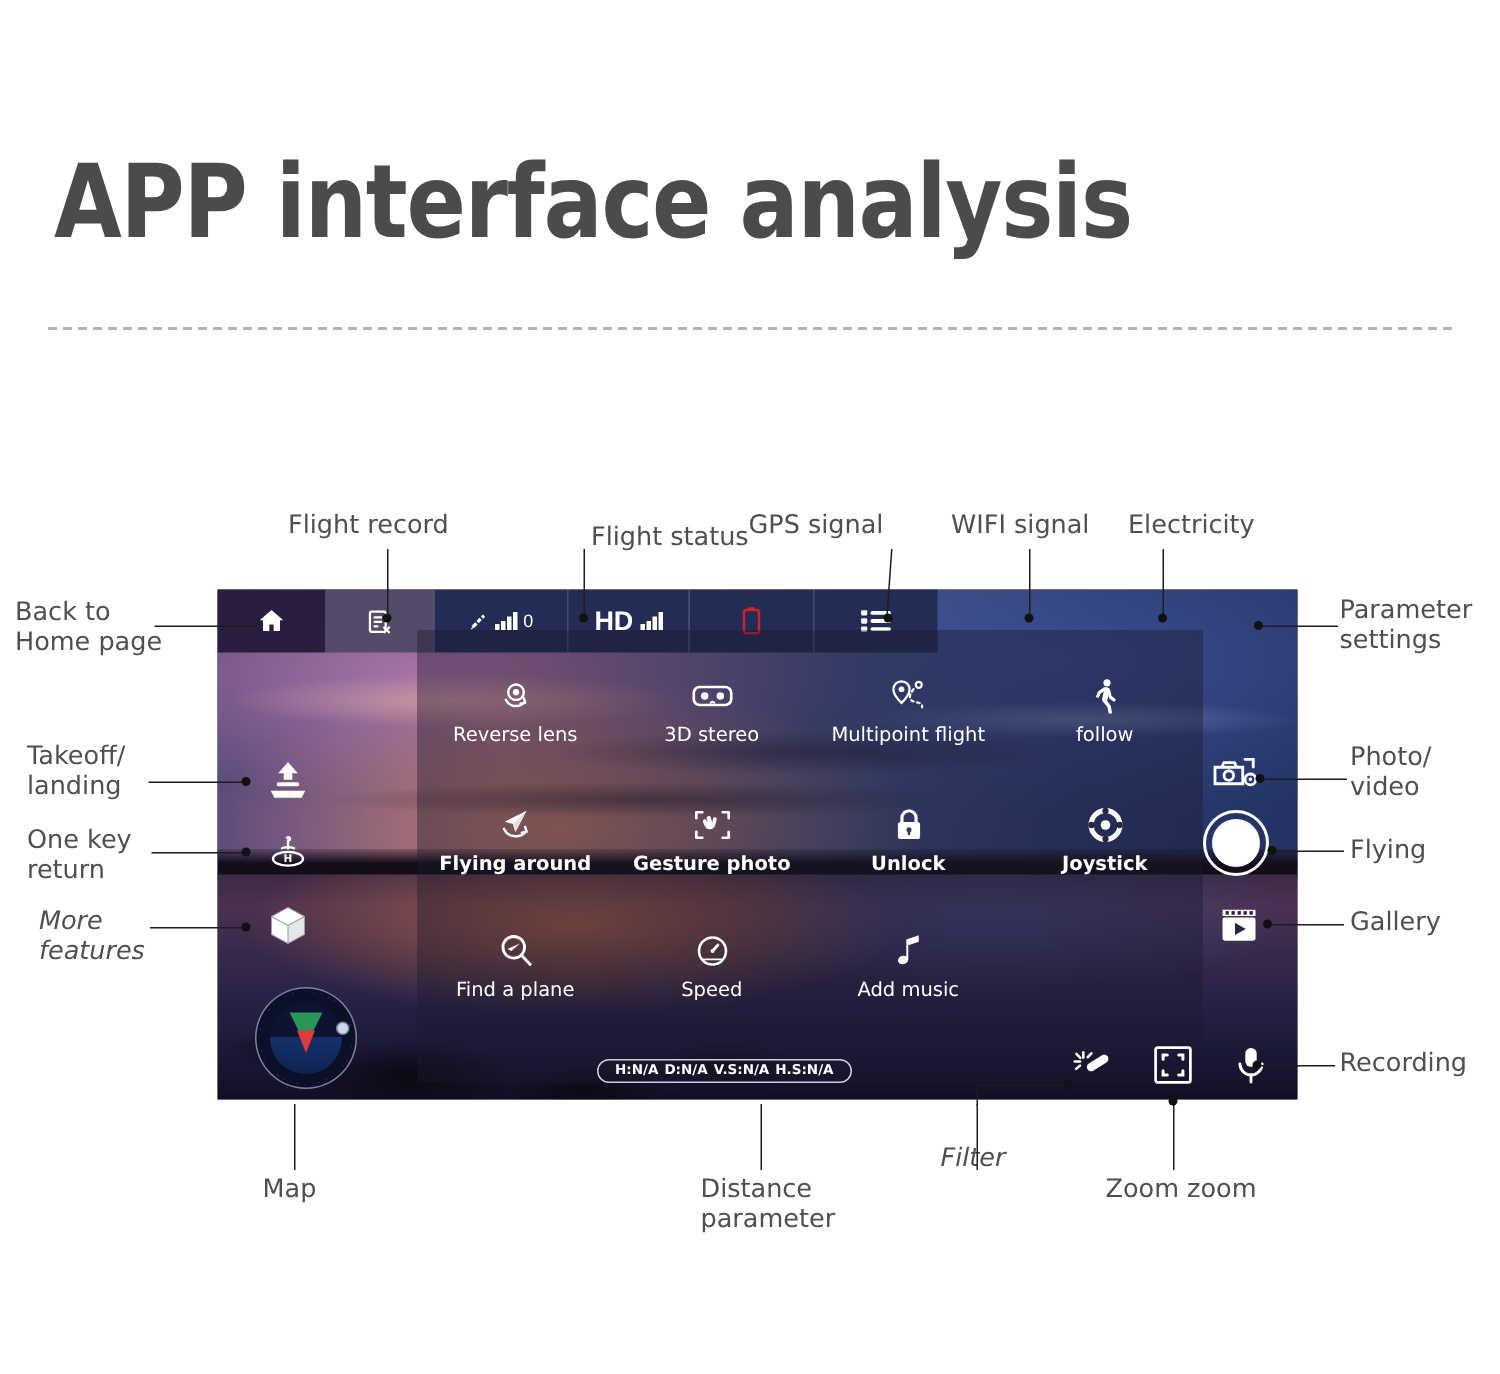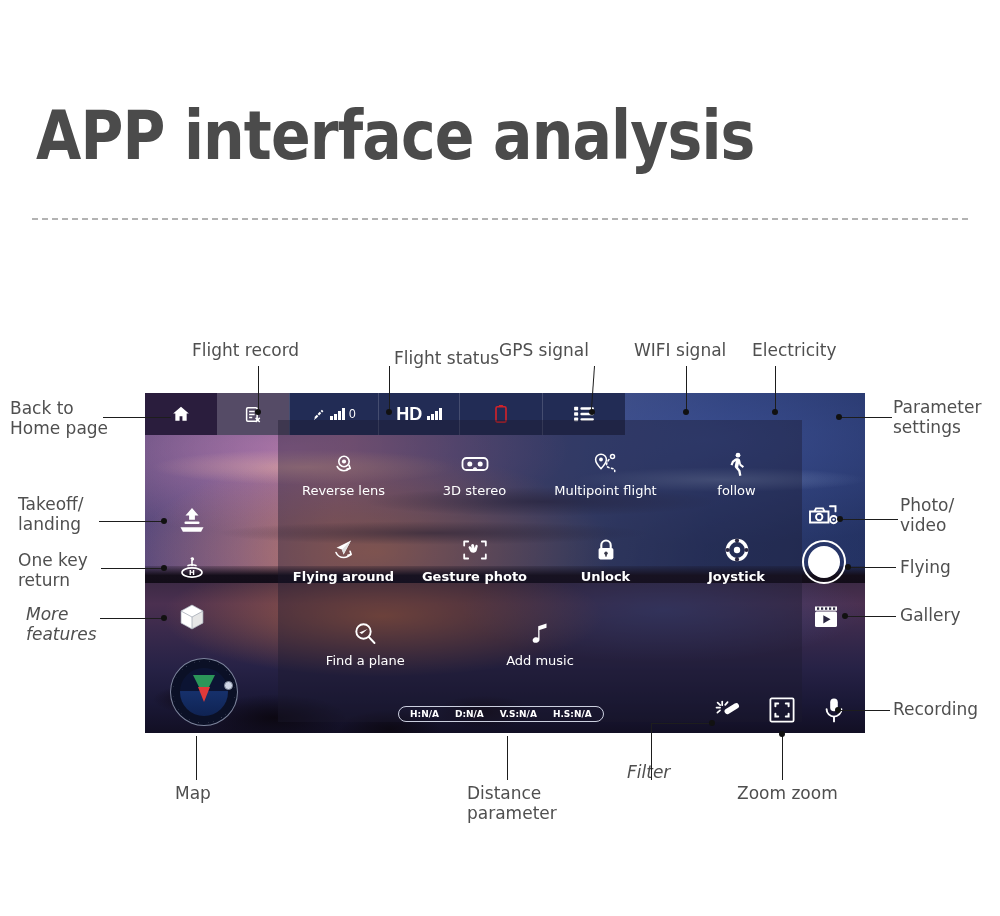--- a/index.html
+++ b/index.html
@@ -195,21 +195,21 @@
     width: 7px; height: 7px; border-radius: 50%;
     background: #cfd6e6; border: 1px solid #7d8496;
   }
 
   
   #dist-pill {
     position: absolute; left: 253px; top: 313px;
     padding: 2px 11px;
     border: 1px solid rgba(235,240,255,0.85);
     border-radius: 9px;
-    display: flex; gap: 16px;
+    display: flex; gap: 4px;
     color: #fff; font-size: 9px; font-weight: bold;
     font-family: "DejaVu Sans", sans-serif;
     white-space: nowrap;
   }
 
   
   .bot-ctrl { position: absolute; display: flex; align-items: center; justify-content: center; }
   #ctl-filter { left: 570px; top: 306px; width: 26px; height: 24px; }
   #ctl-zoom   { left: 624px; top: 304px; width: 26px; height: 26px; }
   #ctl-rec    { left: 678px; top: 304px; width: 22px; height: 26px; }
@@ -467,20 +467,31 @@
         <span class="menu-icon">
           <svg width="24" height="24" viewBox="0 0 24 24" fill="none" stroke="#fff" stroke-width="1.9">
             <circle cx="10.5" cy="9.5" r="7.2"></circle>
             <line x1="15.8" y1="15" x2="21.5" y2="21" stroke-linecap="round"></line>
             <path d="M6.4 10.6 14.6 7l-5.7 5z" fill="#fff" stroke="none"></path>
           </svg>
         </span>
         <span class="menu-label">Find a plane</span>
       </div>
 
+      <div class="menu-item">
+        <span class="menu-icon">
+          <svg width="24" height="24" viewBox="0 0 24 24" fill="none" stroke="#fff" stroke-width="1.7">
+            <circle cx="12" cy="12" r="9"></circle>
+            <path d="M12 12 15.6 8" stroke-linecap="round" stroke-width="1.9"></path>
+            <circle cx="12" cy="12" r="1.3" fill="#fff" stroke="none"></circle>
+            <path d="M5.4 17.6h13.2" stroke-width="1.2"></path>
+          </svg>
+        </span>
+        <span class="menu-label">Speed</span>
+      </div>
 
       <div class="menu-item">
         <span class="menu-icon">
           <svg width="20" height="24" viewBox="0 0 20 24" fill="#fff">
             <path d="M16.5 1.5 8.2 4.3v11.4c-.7-.5-1.7-.7-2.8-.4-1.9.5-3.1 2.1-2.7 3.6.4 1.5 2.2 2.3 4.1 1.8 1.6-.4 2.7-1.7 2.7-3V8.1l7-2.3z"></path>
           </svg>
         </span>
         <span class="menu-label">Add music</span>
       </div>
 

